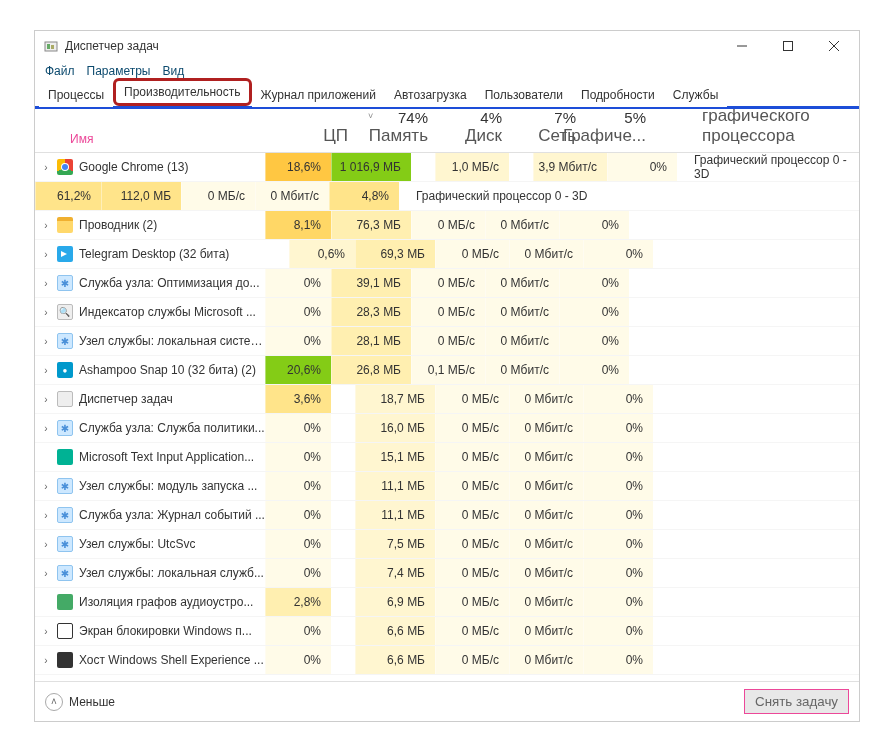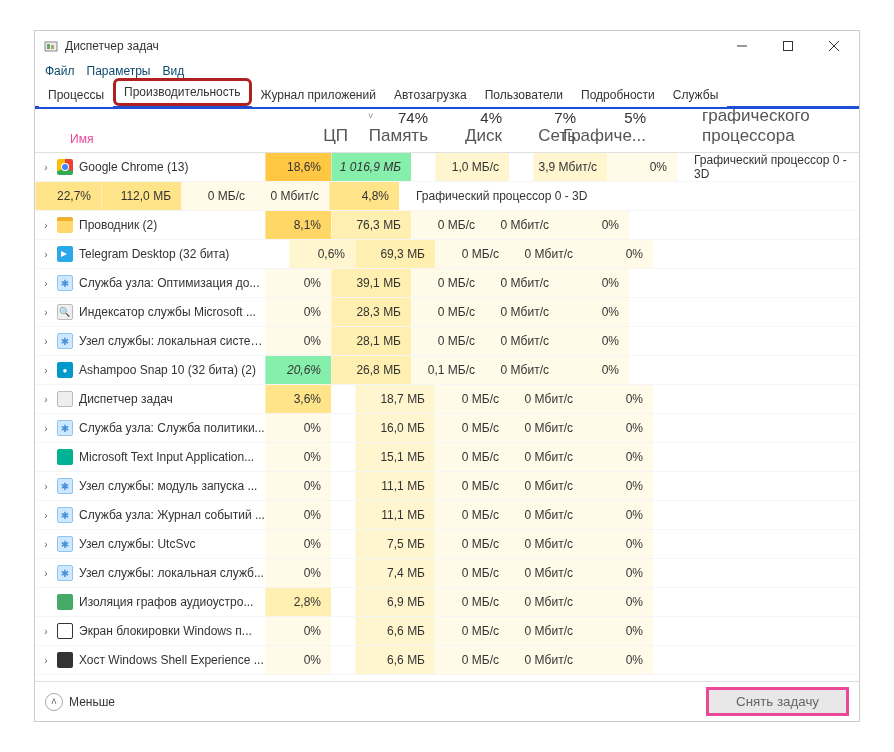--- a/index.html
+++ b/index.html
@@ -39,26 +39,26 @@
   .row .pname { overflow: hidden; text-overflow: ellipsis; white-space: nowrap; }
   .row .cell { height: 100%; display: flex; align-items: center; justify-content: flex-end; padding-right: 10px; border-left: 1px solid rgba(255,255,255,0.4); }
   .row .cell-gpuengine { flex: 1; justify-content: flex-start; padding-left: 10px; background: #fff !important; margin-left: 6px; }
   
   .heat-0 { background: #fffbe8; }
   .heat-1 { background: #fff6d0; margin-left: 24px; }
   .heat-2 { background: #ffefb0; }
   .heat-3 { background: #ffe48a; }
   .heat-4 { background: #ffd766; }
   .heat-5 { background: #ffc742; }
-  .heat-6 { background: #86efac; font-style: italic; }
+  .heat-6 { background: #84cc16; }
   .footer { height: 40px; border-top: 1px solid #e0e0e0; display: flex; align-items: center; padding: 0 10px; }
   .footer .fewer { display: flex; align-items: center; gap: 6px; }
   .footer .fewer .circ { width: 18px; height: 18px; border: 1px solid #aaa; border-radius: 50%; display: flex; align-items: center; justify-content: center; font-size: 10px; color: #666; }
   .footer .spacer { flex: 1; }
-  .footer .end-task { background: #e8e8e8; border: 3px solid #ec4899; padding: 4px 27px; color: #666; text-align: right; }
+  .footer .end-task { background: #e8e8e8; border: 1px solid #ec4899; padding: 4px 10px; color: #666; text-align: right; }
   
   .ic-chrome { background: conic-gradient(#ea4335 0 120deg, #34a853 120deg 240deg, #fbbc05 240deg 360deg); border-radius: 50%; position: relative; }
   .ic-chrome::after { content:""; position:absolute; inset:4px; background:#fff; border-radius:50%; }
   .ic-chrome::before { content:""; position:absolute; inset:5px; background:#4285f4; border-radius:50%; z-index:1; }
   .ic-dwm { background: linear-gradient(135deg,#4aa0e0,#2060a0); }
   .ic-explorer { background: #ffd86b; border-top: 4px solid #f0b030; }
   .ic-telegram { background:#29a9ea; border-radius:50%; position:relative; }
   .ic-telegram::after { content:""; position:absolute; left:4px; top:5px; border-left:6px solid #fff; border-top:3px solid transparent; border-bottom:3px solid transparent; }
   .ic-svc { background:#cde8ff; border:1px solid #8fc4ef; position:relative; }
   .ic-svc::after { content:"✱"; color:#4a90d9; font-size:10px; position:absolute; inset:0; display:flex; align-items:center; justify-content:center; }
@@ -159,21 +159,21 @@
             <span class="pname">Google Chrome (13)</span>
           </div>
           <div class="cell col-cpu heat-5">18,6%</div>
           <div class="cell col-mem heat-6">1 016,9 МБ</div>
           <div class="cell col-disk heat-1">1,0 МБ/с</div>
           <div class="cell col-net heat-1">3,9 Мбит/с</div>
           <div class="cell col-gpu heat-0">0%</div>
           <div class="cell cell-gpuengine">Графический процессор 0 - 3D</div>
         </div>
         <div class="row">
-          <div class="cell col-cpu heat-3">22,7%</div>
+          <div class="cell col-cpu heat-3">61,2%</div>
           <div class="cell col-mem heat-3">112,0 МБ</div>
           <div class="cell col-disk heat-0">0 МБ/с</div>
           <div class="cell col-net heat-0">0 Мбит/с</div>
           <div class="cell col-gpu heat-3">4,8%</div>
           <div class="cell cell-gpuengine">Графический процессор 0 - 3D</div>
         </div>
         <div class="row">
           <div class="cell-name">
             <span class="expand">›</span>
             <span class="picon ic-explorer"></span>

